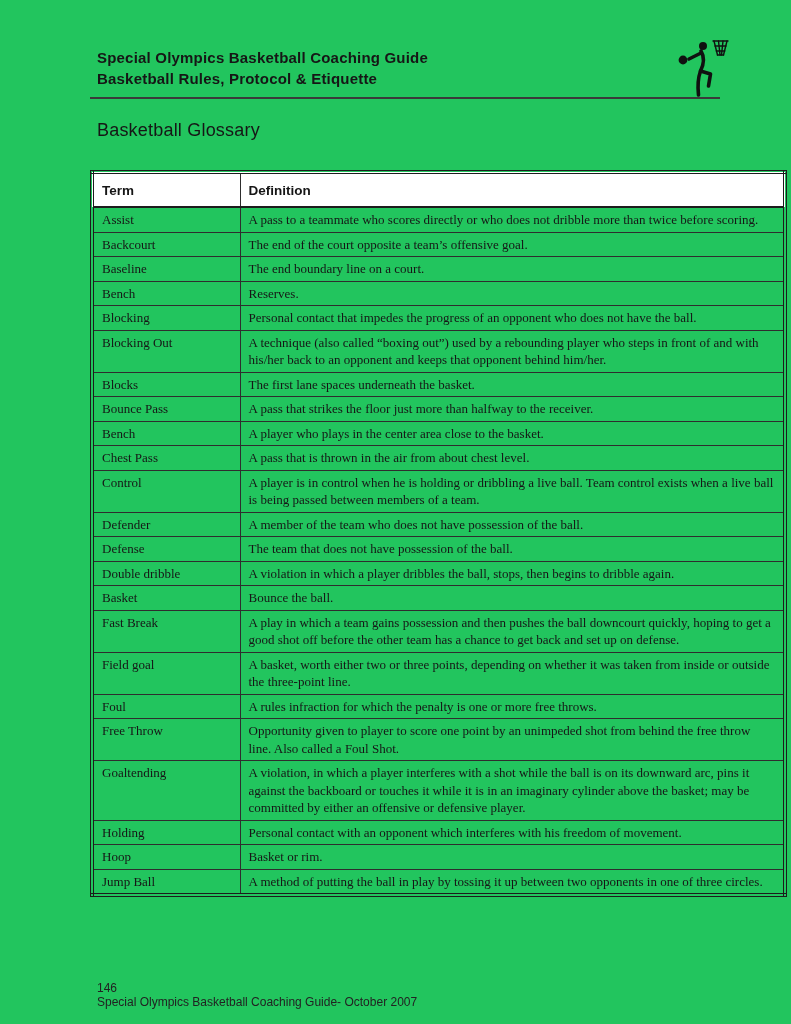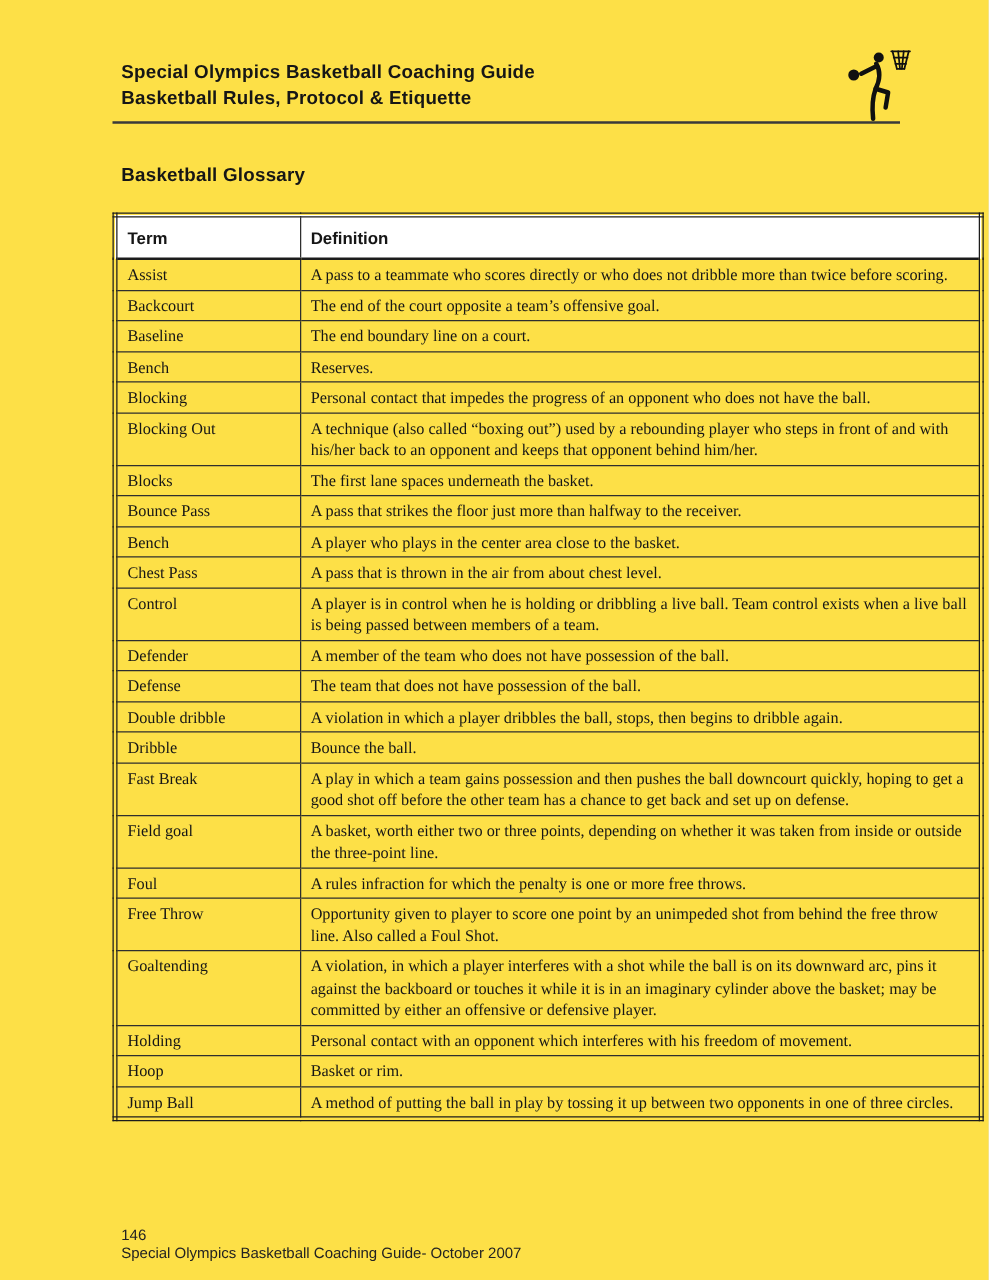--- a/index.html
+++ b/index.html
@@ -4,21 +4,21 @@
 <style>
   html, body {
     margin: 0;
     padding: 0;
     background: #f4f4f2;
   }
   .page {
     position: relative;
     width: 791px;
     height: 1024px;
-    background: #fde047;
+    background: #22c55e;
     color: #161616;
     font-family: "Liberation Sans", sans-serif;
     overflow: hidden;
     box-shadow: 0 0 0 1px #e2e2e0;
   }
   
   .doc-header {
     position: absolute;
     left: 97px;
     top: 47px;
@@ -41,23 +41,23 @@
     position: absolute;
     left: 90px;
     top: 97px;
     width: 630px;
     border-top: 2px solid #3a3a3a;
   }
   
   .section-title {
     position: absolute;
     left: 97px;
-    top: 132px;
-    font-weight: bold;
-    font-size: 15px;
+    top: 120px;
+    font-weight: normal;
+    font-size: 18px;
     letter-spacing: 0.2px;
   }
   
   .table-wrap {
     position: absolute;
     left: 90px;
     top: 170px;
     width: 697px;
   }
   table.glossary {
@@ -205,21 +205,21 @@
     </tr>
           <tr>
       <td class="term">Defense</td>
       <td class="def">The team that does not have possession of the ball.</td>
     </tr>
           <tr>
       <td class="term">Double dribble</td>
       <td class="def">A violation in which a player dribbles the ball, stops, then begins to dribble again.</td>
     </tr>
           <tr>
-      <td class="term">Dribble</td>
+      <td class="term">Basket</td>
       <td class="def">Bounce the ball.</td>
     </tr>
           <tr>
       <td class="term">Fast Break</td>
       <td class="def">A play in which a team gains possession and then pushes the ball downcourt quickly, hoping to get a good shot off before the other team has a chance to get back and set up on defense.</td>
     </tr>
           <tr>
       <td class="term">Field goal</td>
       <td class="def">A basket, worth either two or three points, depending on whether it was taken from inside or outside the three-point line.</td>
     </tr>

